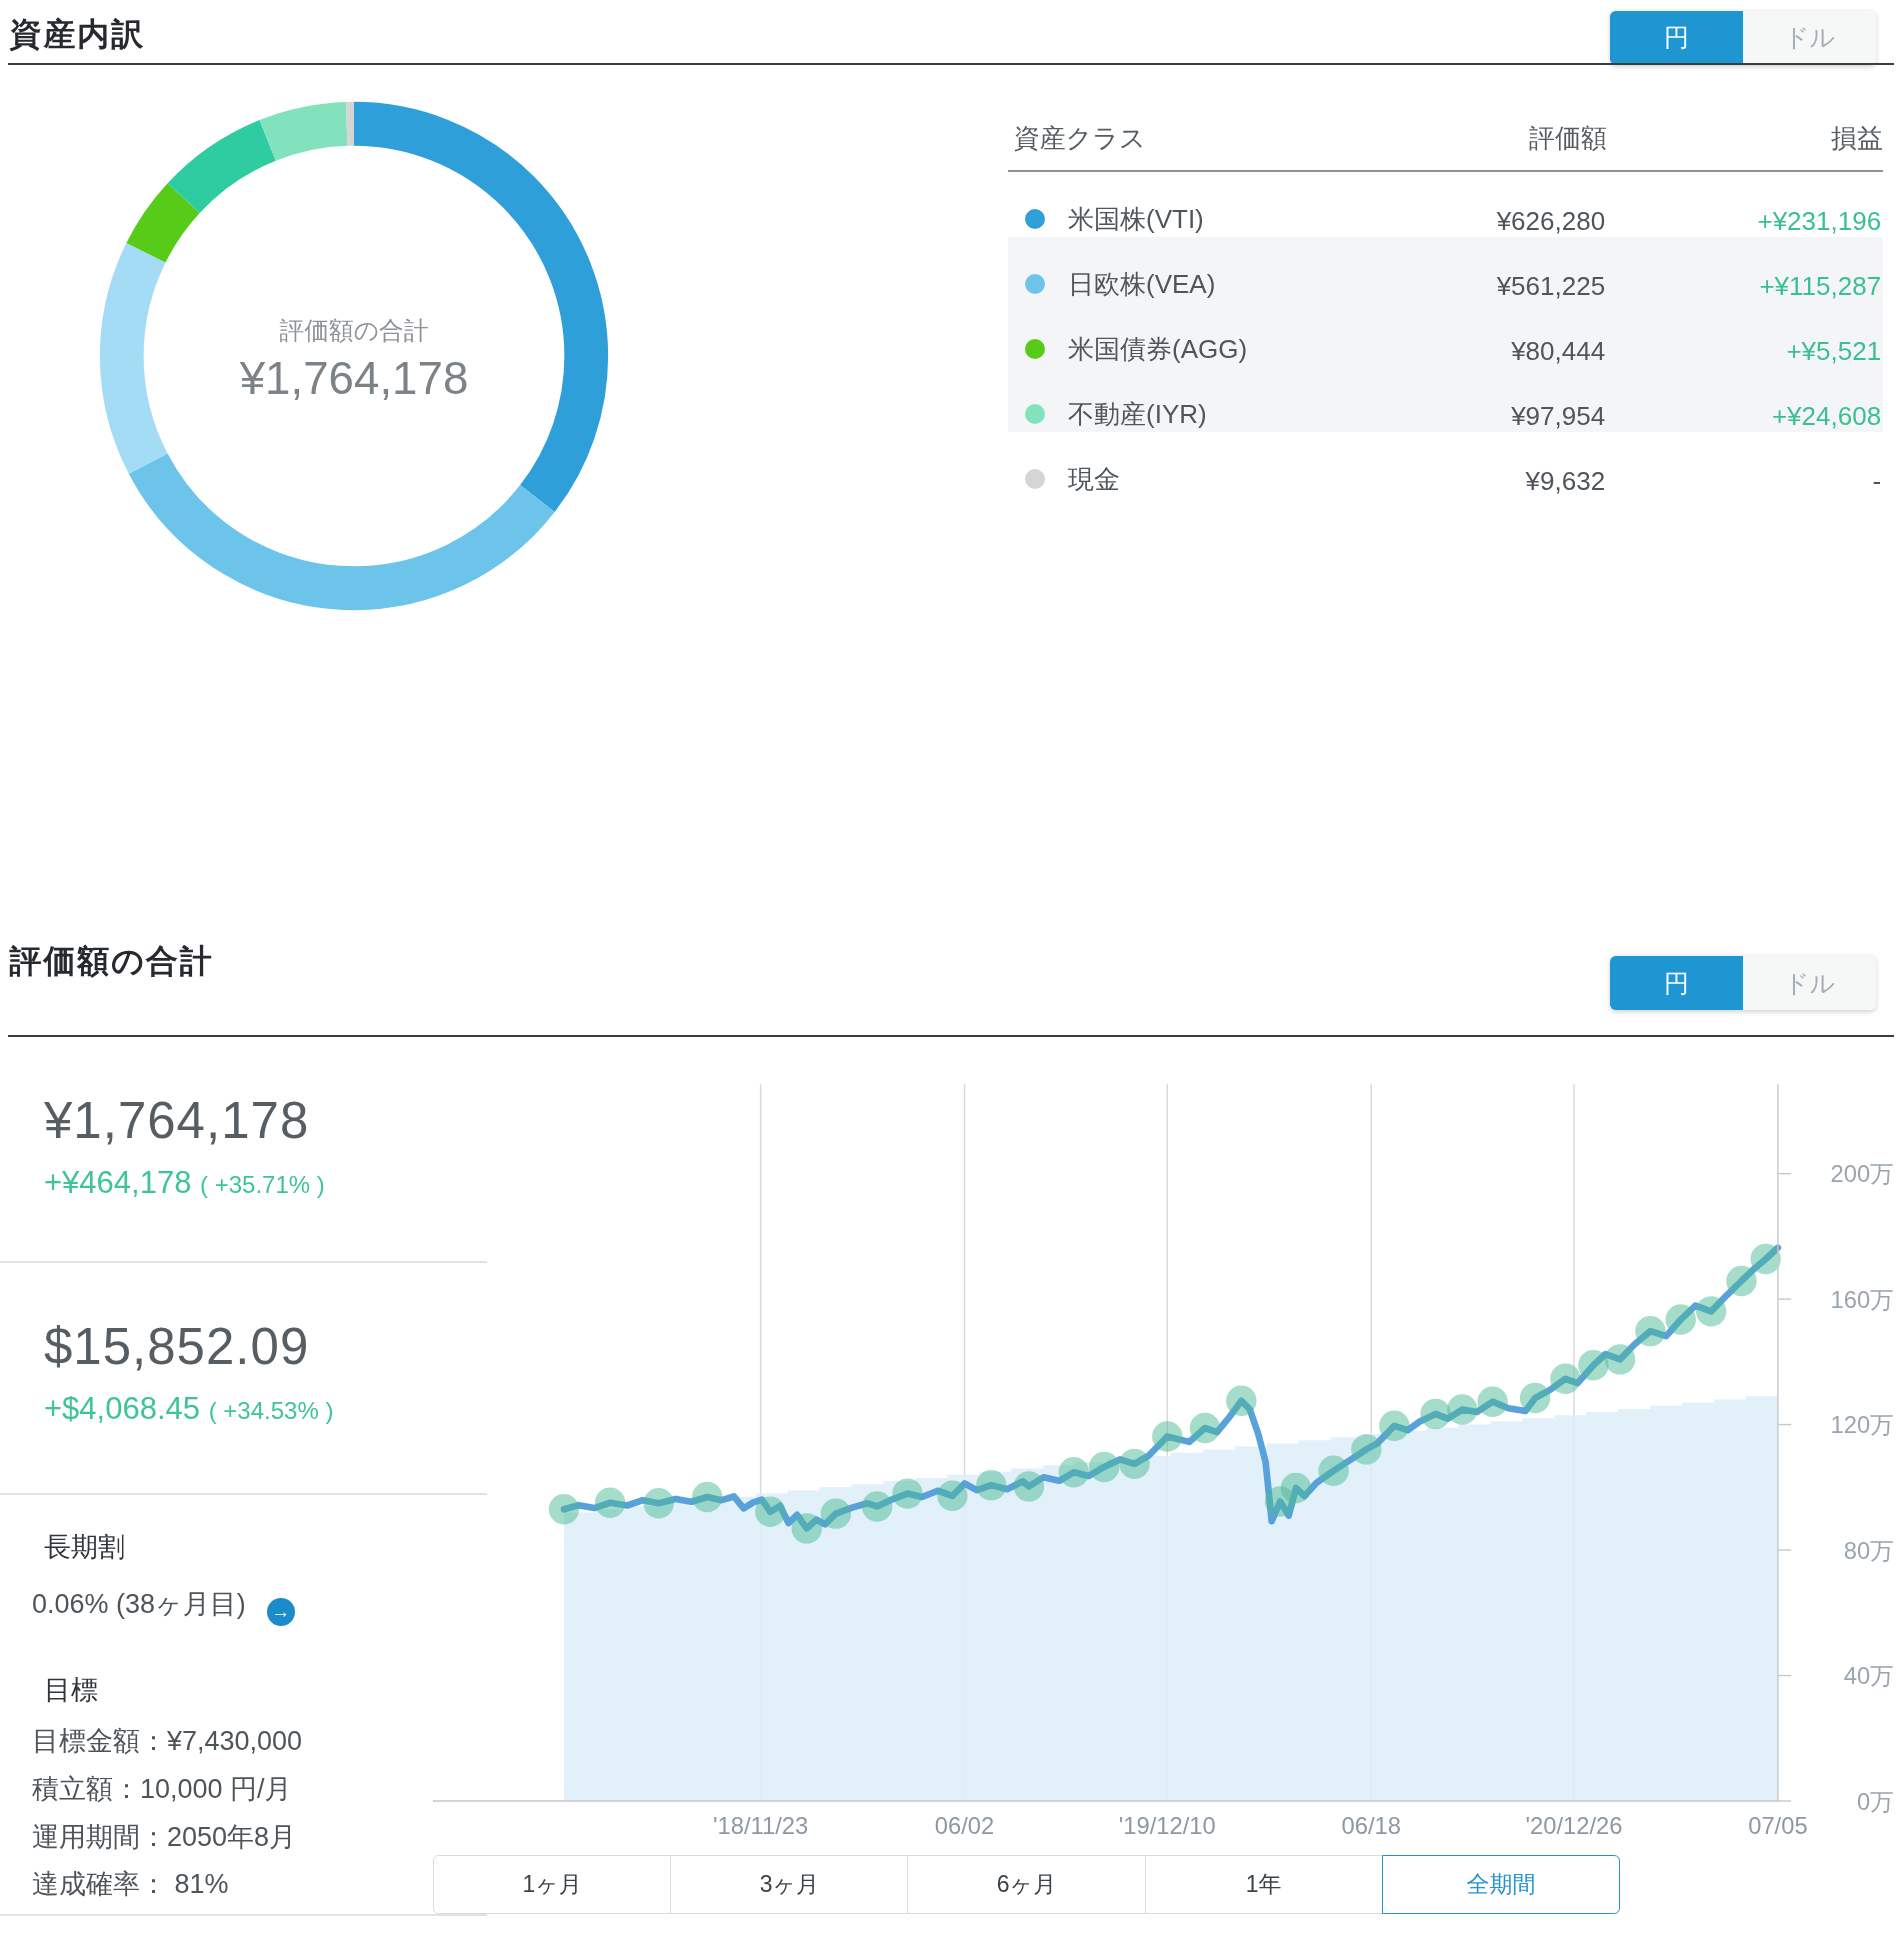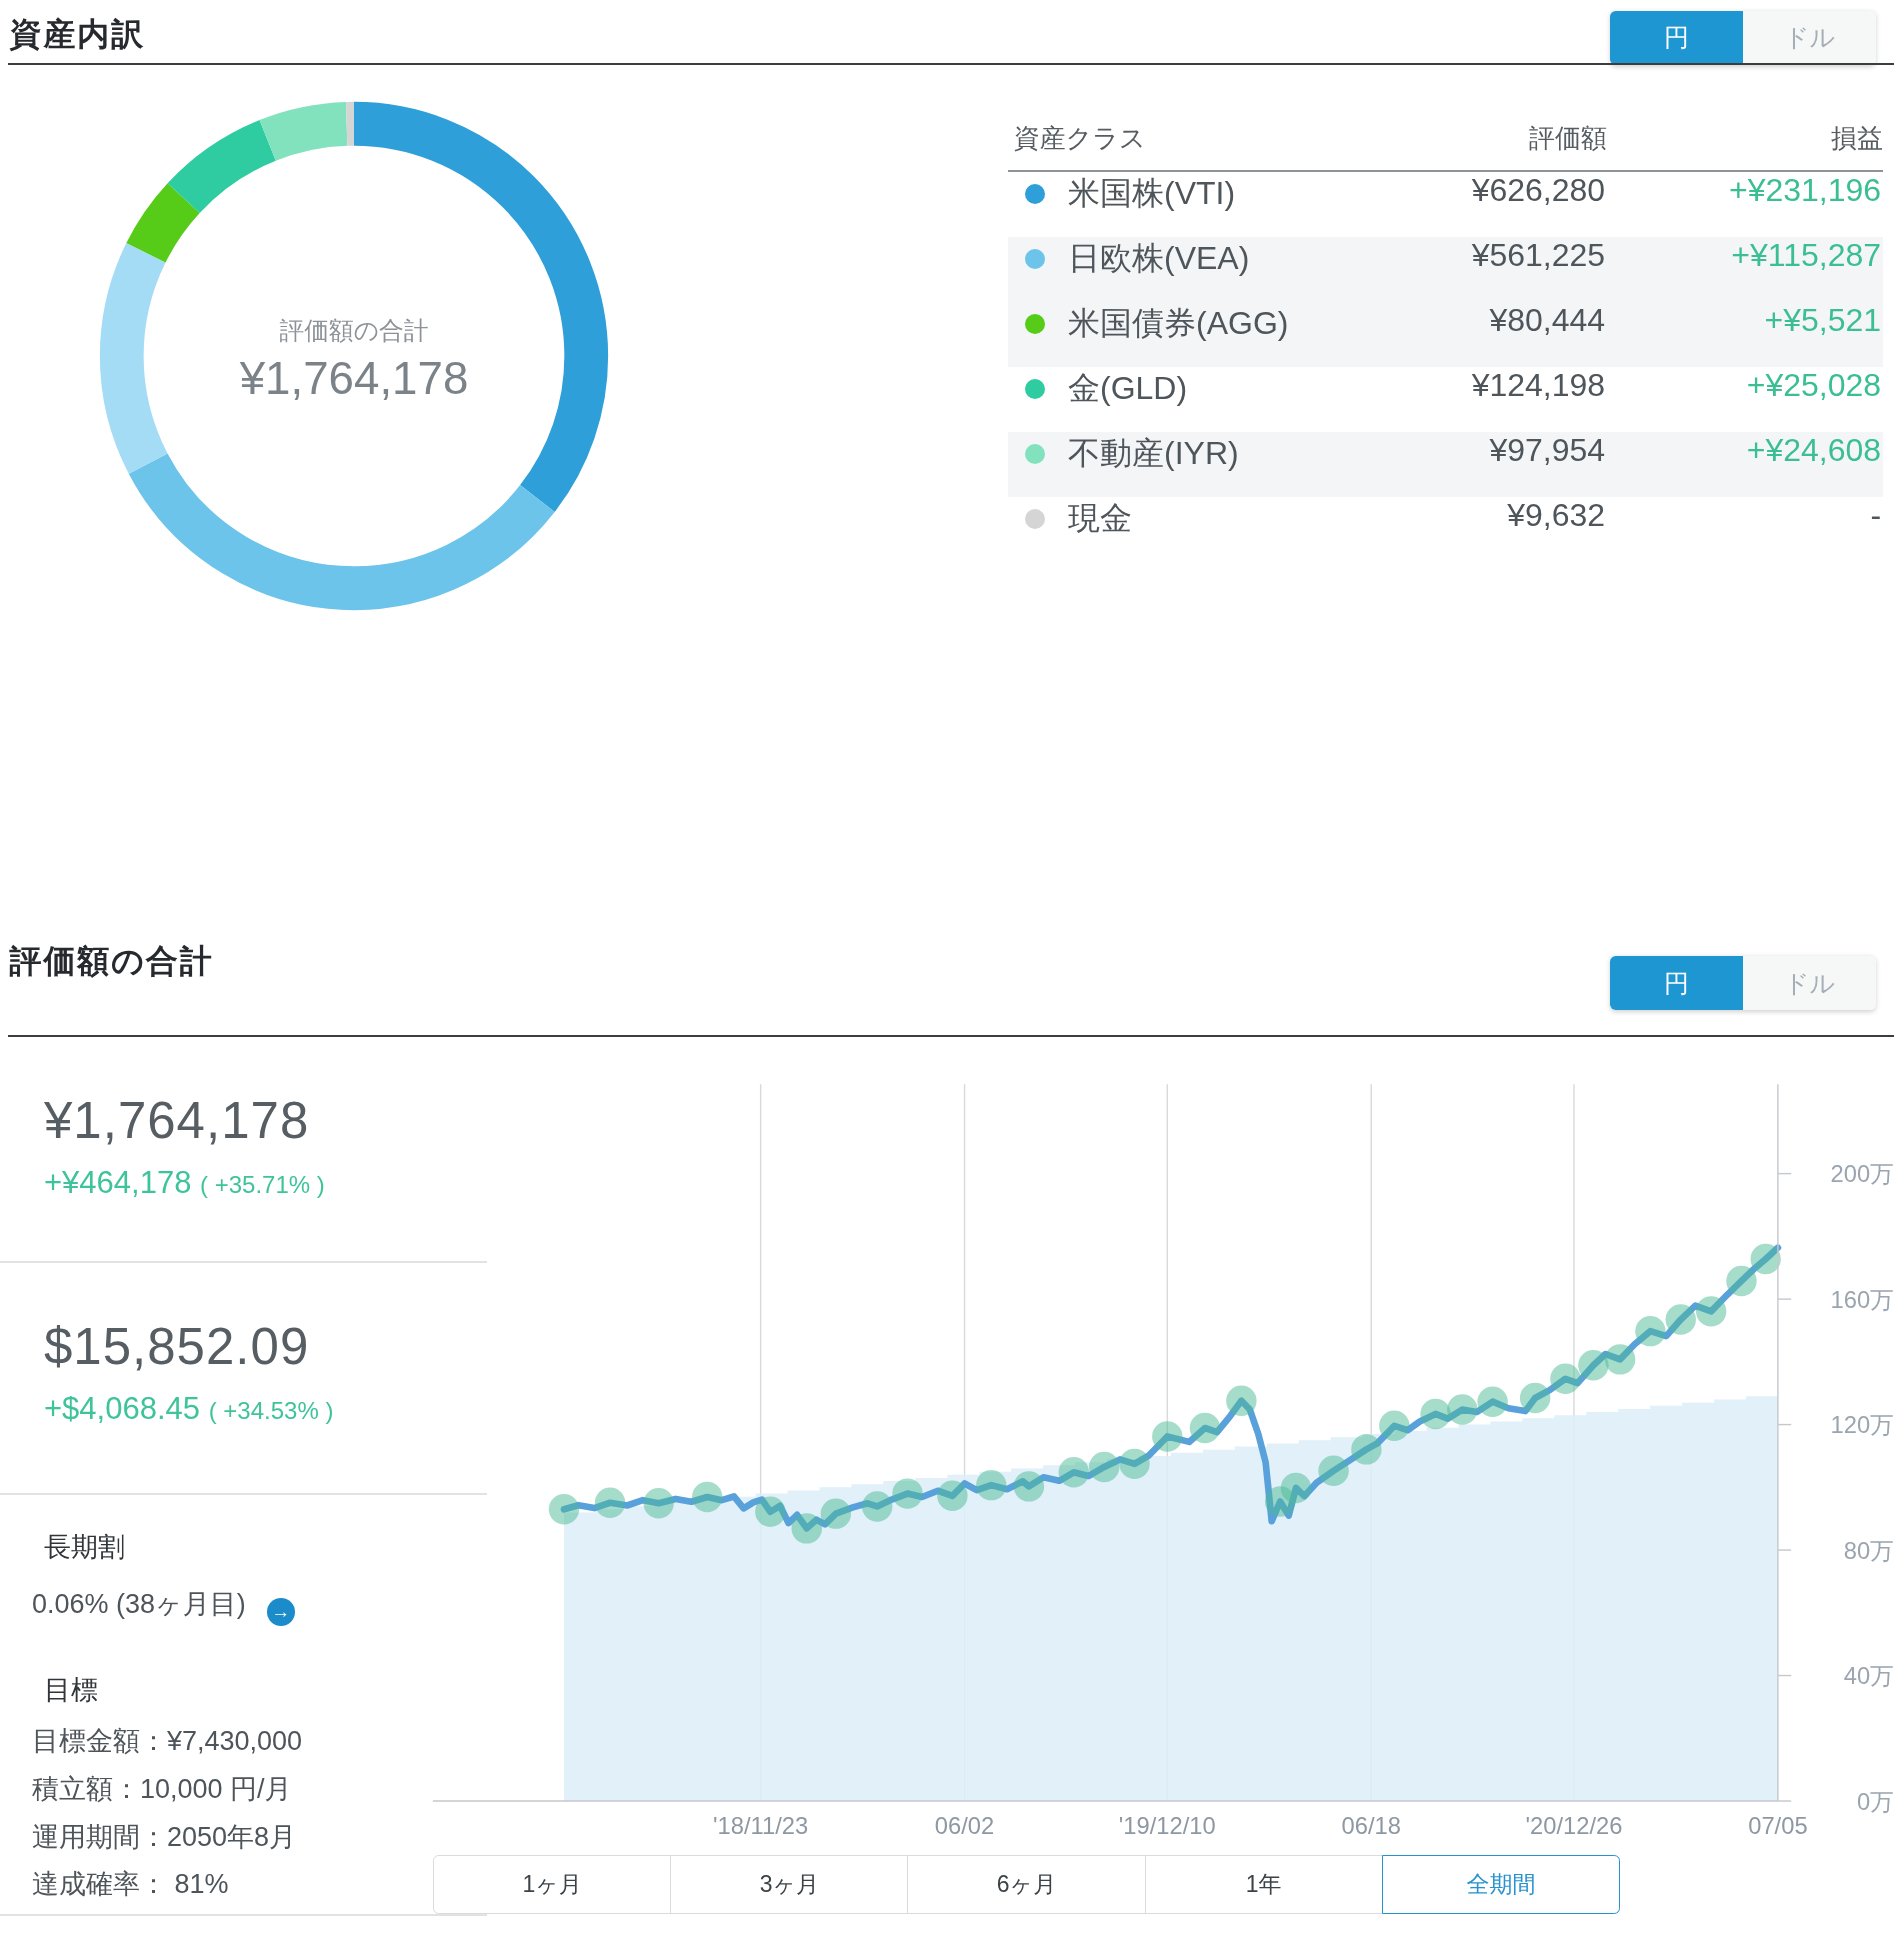--- a/index.html
+++ b/index.html
@@ -17,21 +17,21 @@
   .tgl-btn.on  { background:#1e96d2; color:#fff; }
   .tgl-btn.off { background:#f6f7f7; color:#a3aeb6; }
 
   
   .atable { position:absolute; left:1008px; top:107px; width:875px; }
   .atable .hdr { display:flex; align-items:center; height:63px; font-size:26px; color:#555c62; }
   .hdr-rule { height:1.9px; background:#8d9399; }
   .col-label { flex:1; text-align:left; display:flex; align-items:center; }
   .col-value { width:314px; text-align:right; }
   .col-gain  { width:276px; text-align:right; }
-  .arow { display:flex; align-items:flex-start; height:65px; font-size:32px; color:#4e555b; padding-right:1.9px; }
+  .arow { display:flex; align-items:flex-end; height:65px; font-size:26px; color:#4e555b; padding-right:1.9px; }
   .arow.alt { background:#f4f5f6; }
   .dot { width:20px; height:20px; border-radius:50%; margin:0 23px 0 17px; flex:none; }
   .gain { color:#3bbf92; }
   .fx-note { position:absolute; left:1008px; top:656px; width:875px; text-align:right;
              font-size:20px; color:#4d545a; }
 
   
   .big-val { position:absolute; left:44px; font-size:51px; color:#565d63; letter-spacing:1px; }
   .gain-line { position:absolute; left:44px; font-size:31px; color:#3ec39a; }
   .gain-line .pct { font-size:24px; }
@@ -103,28 +103,20 @@
           <div class="col-value">¥561,225</div>
           <div class="col-gain gain">+¥115,287</div>
         </div>
         <div class="arow alt">
           <div class="col-label">
             <span class="dot" style="background:#56cc19"></span>
             <span>米国債券(AGG)</span>
           </div>
           <div class="col-value">¥80,444</div>
           <div class="col-gain gain">+¥5,521</div>
-        </div>
-        <div class="arow">
-          <div class="col-label">
-            <span class="dot" style="background:#2ecca0"></span>
-            <span>金(GLD)</span>
-          </div>
-          <div class="col-value">¥124,198</div>
-          <div class="col-gain gain">+¥25,028</div>
         </div>
         <div class="arow alt">
           <div class="col-label">
             <span class="dot" style="background:#83e2be"></span>
             <span>不動産(IYR)</span>
           </div>
           <div class="col-value">¥97,954</div>
           <div class="col-gain gain">+¥24,608</div>
         </div>
         <div class="arow">

